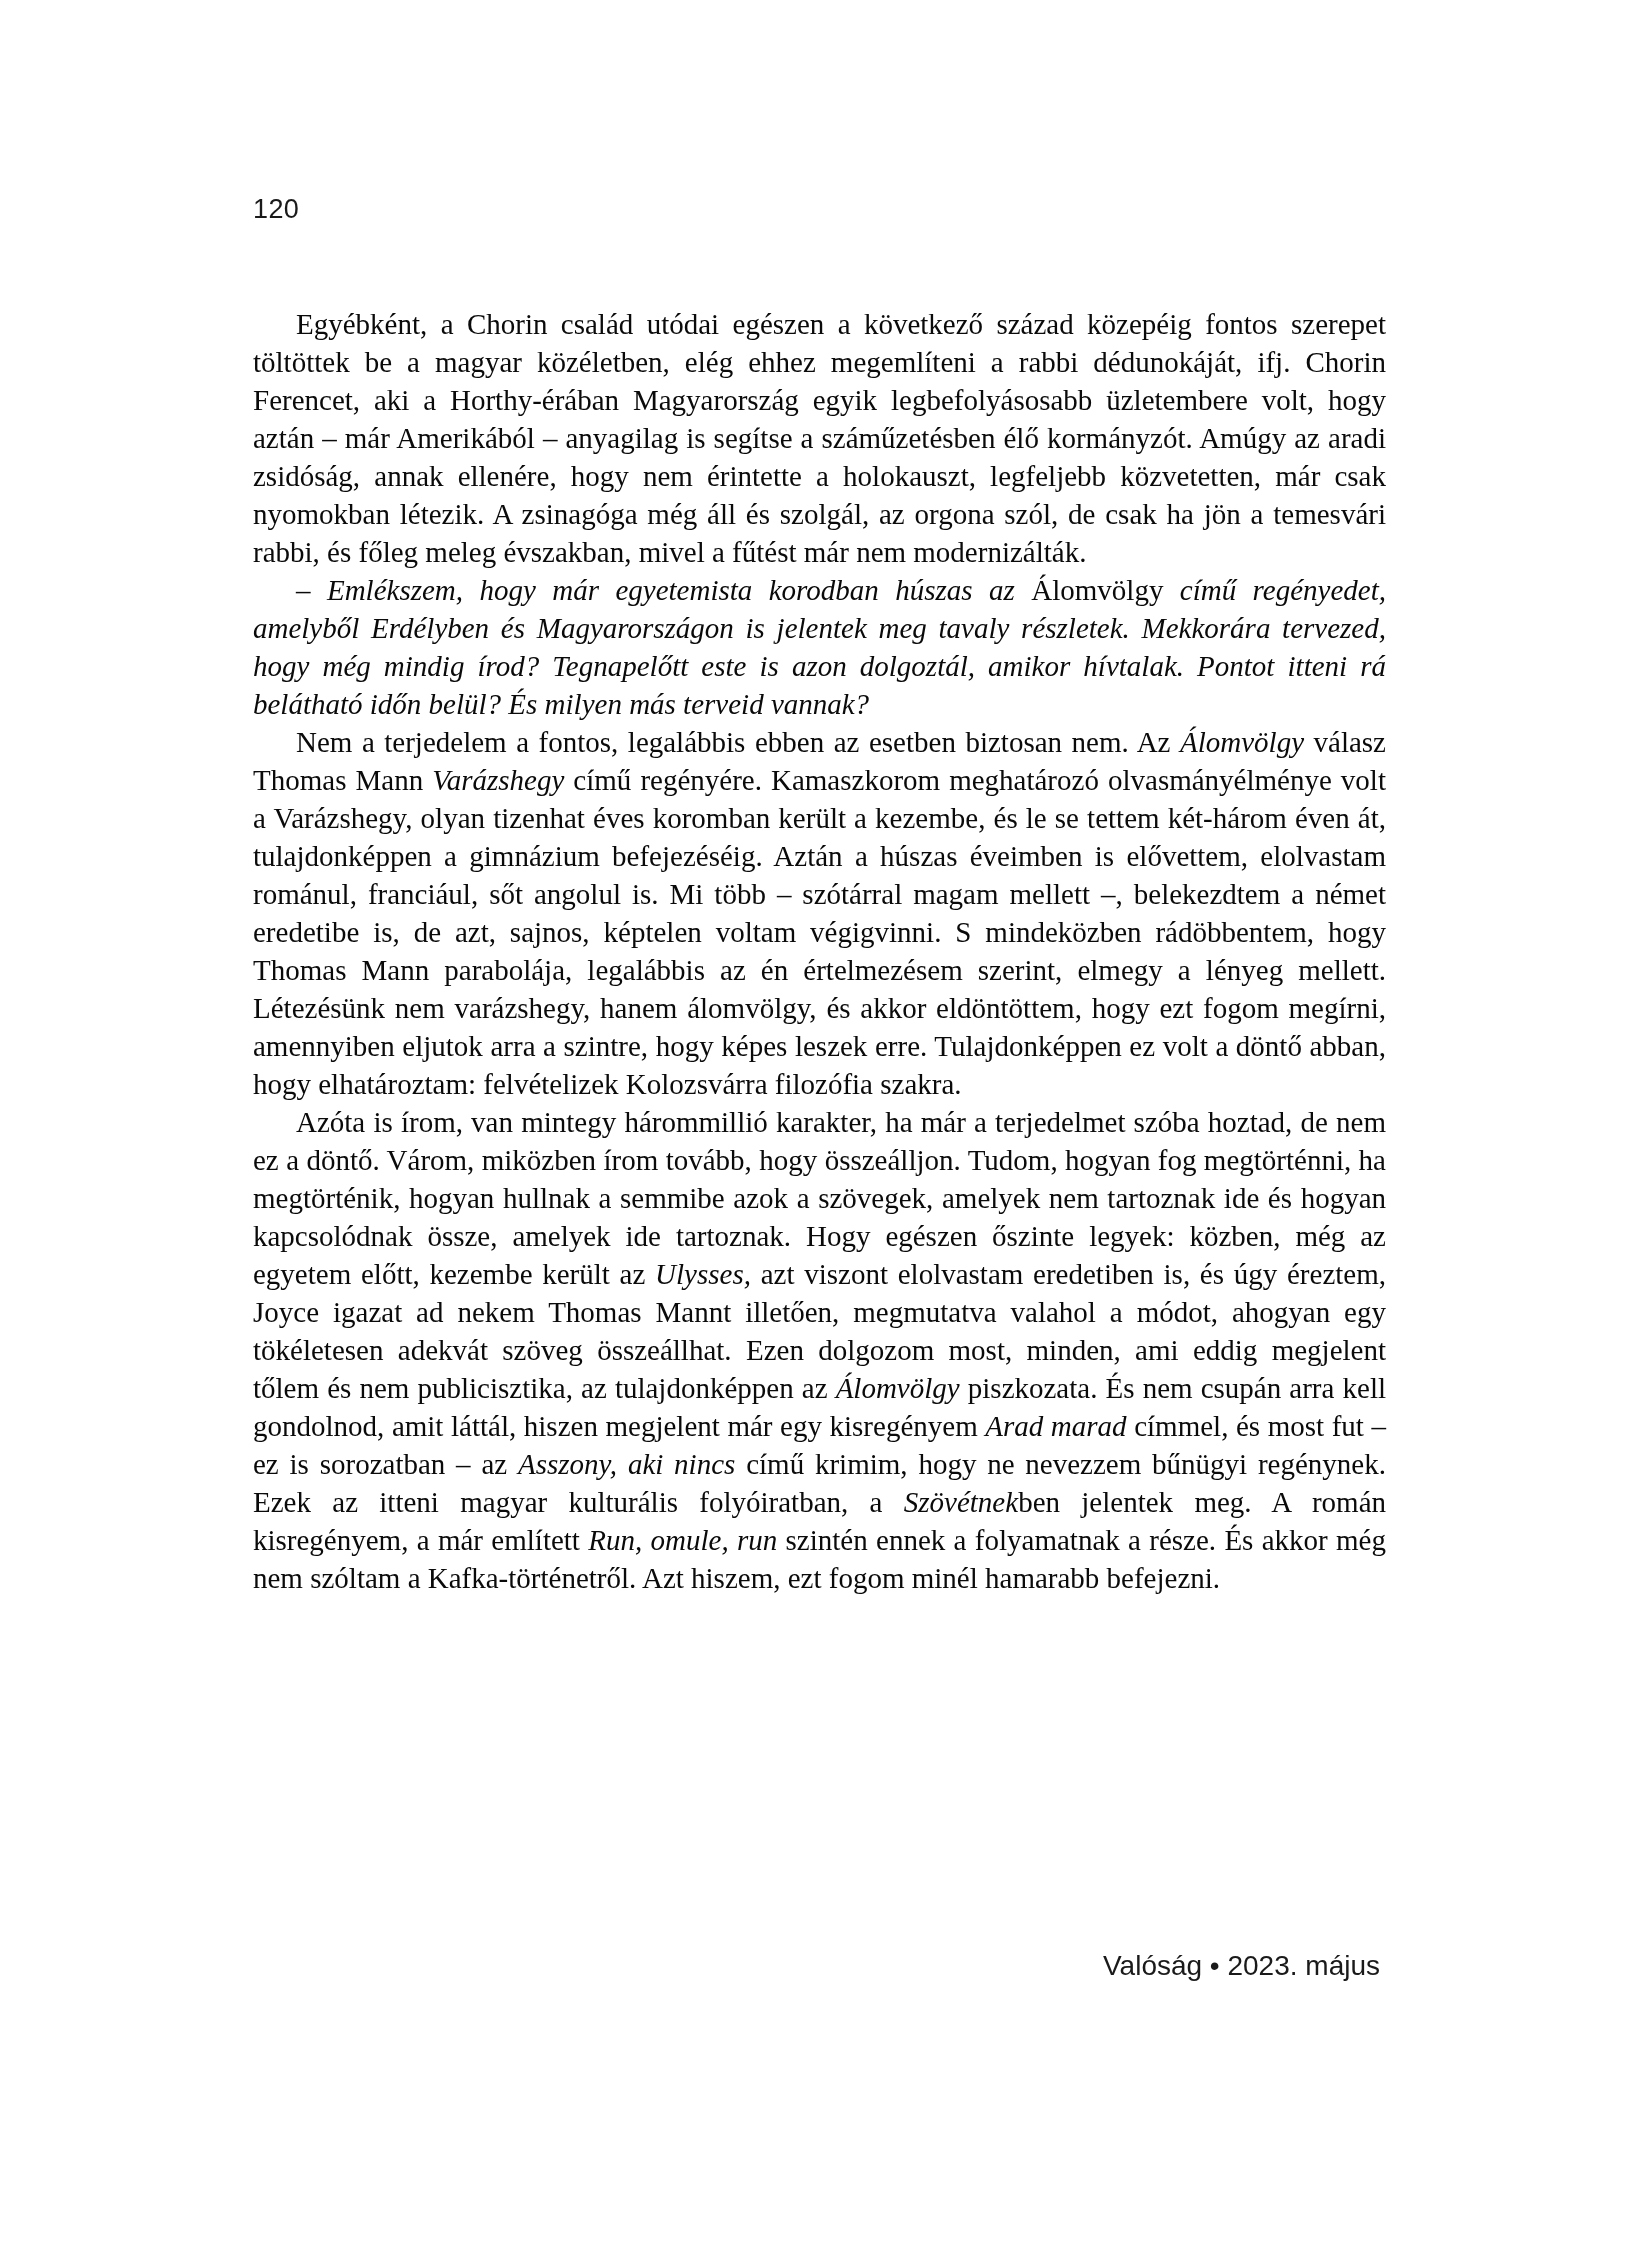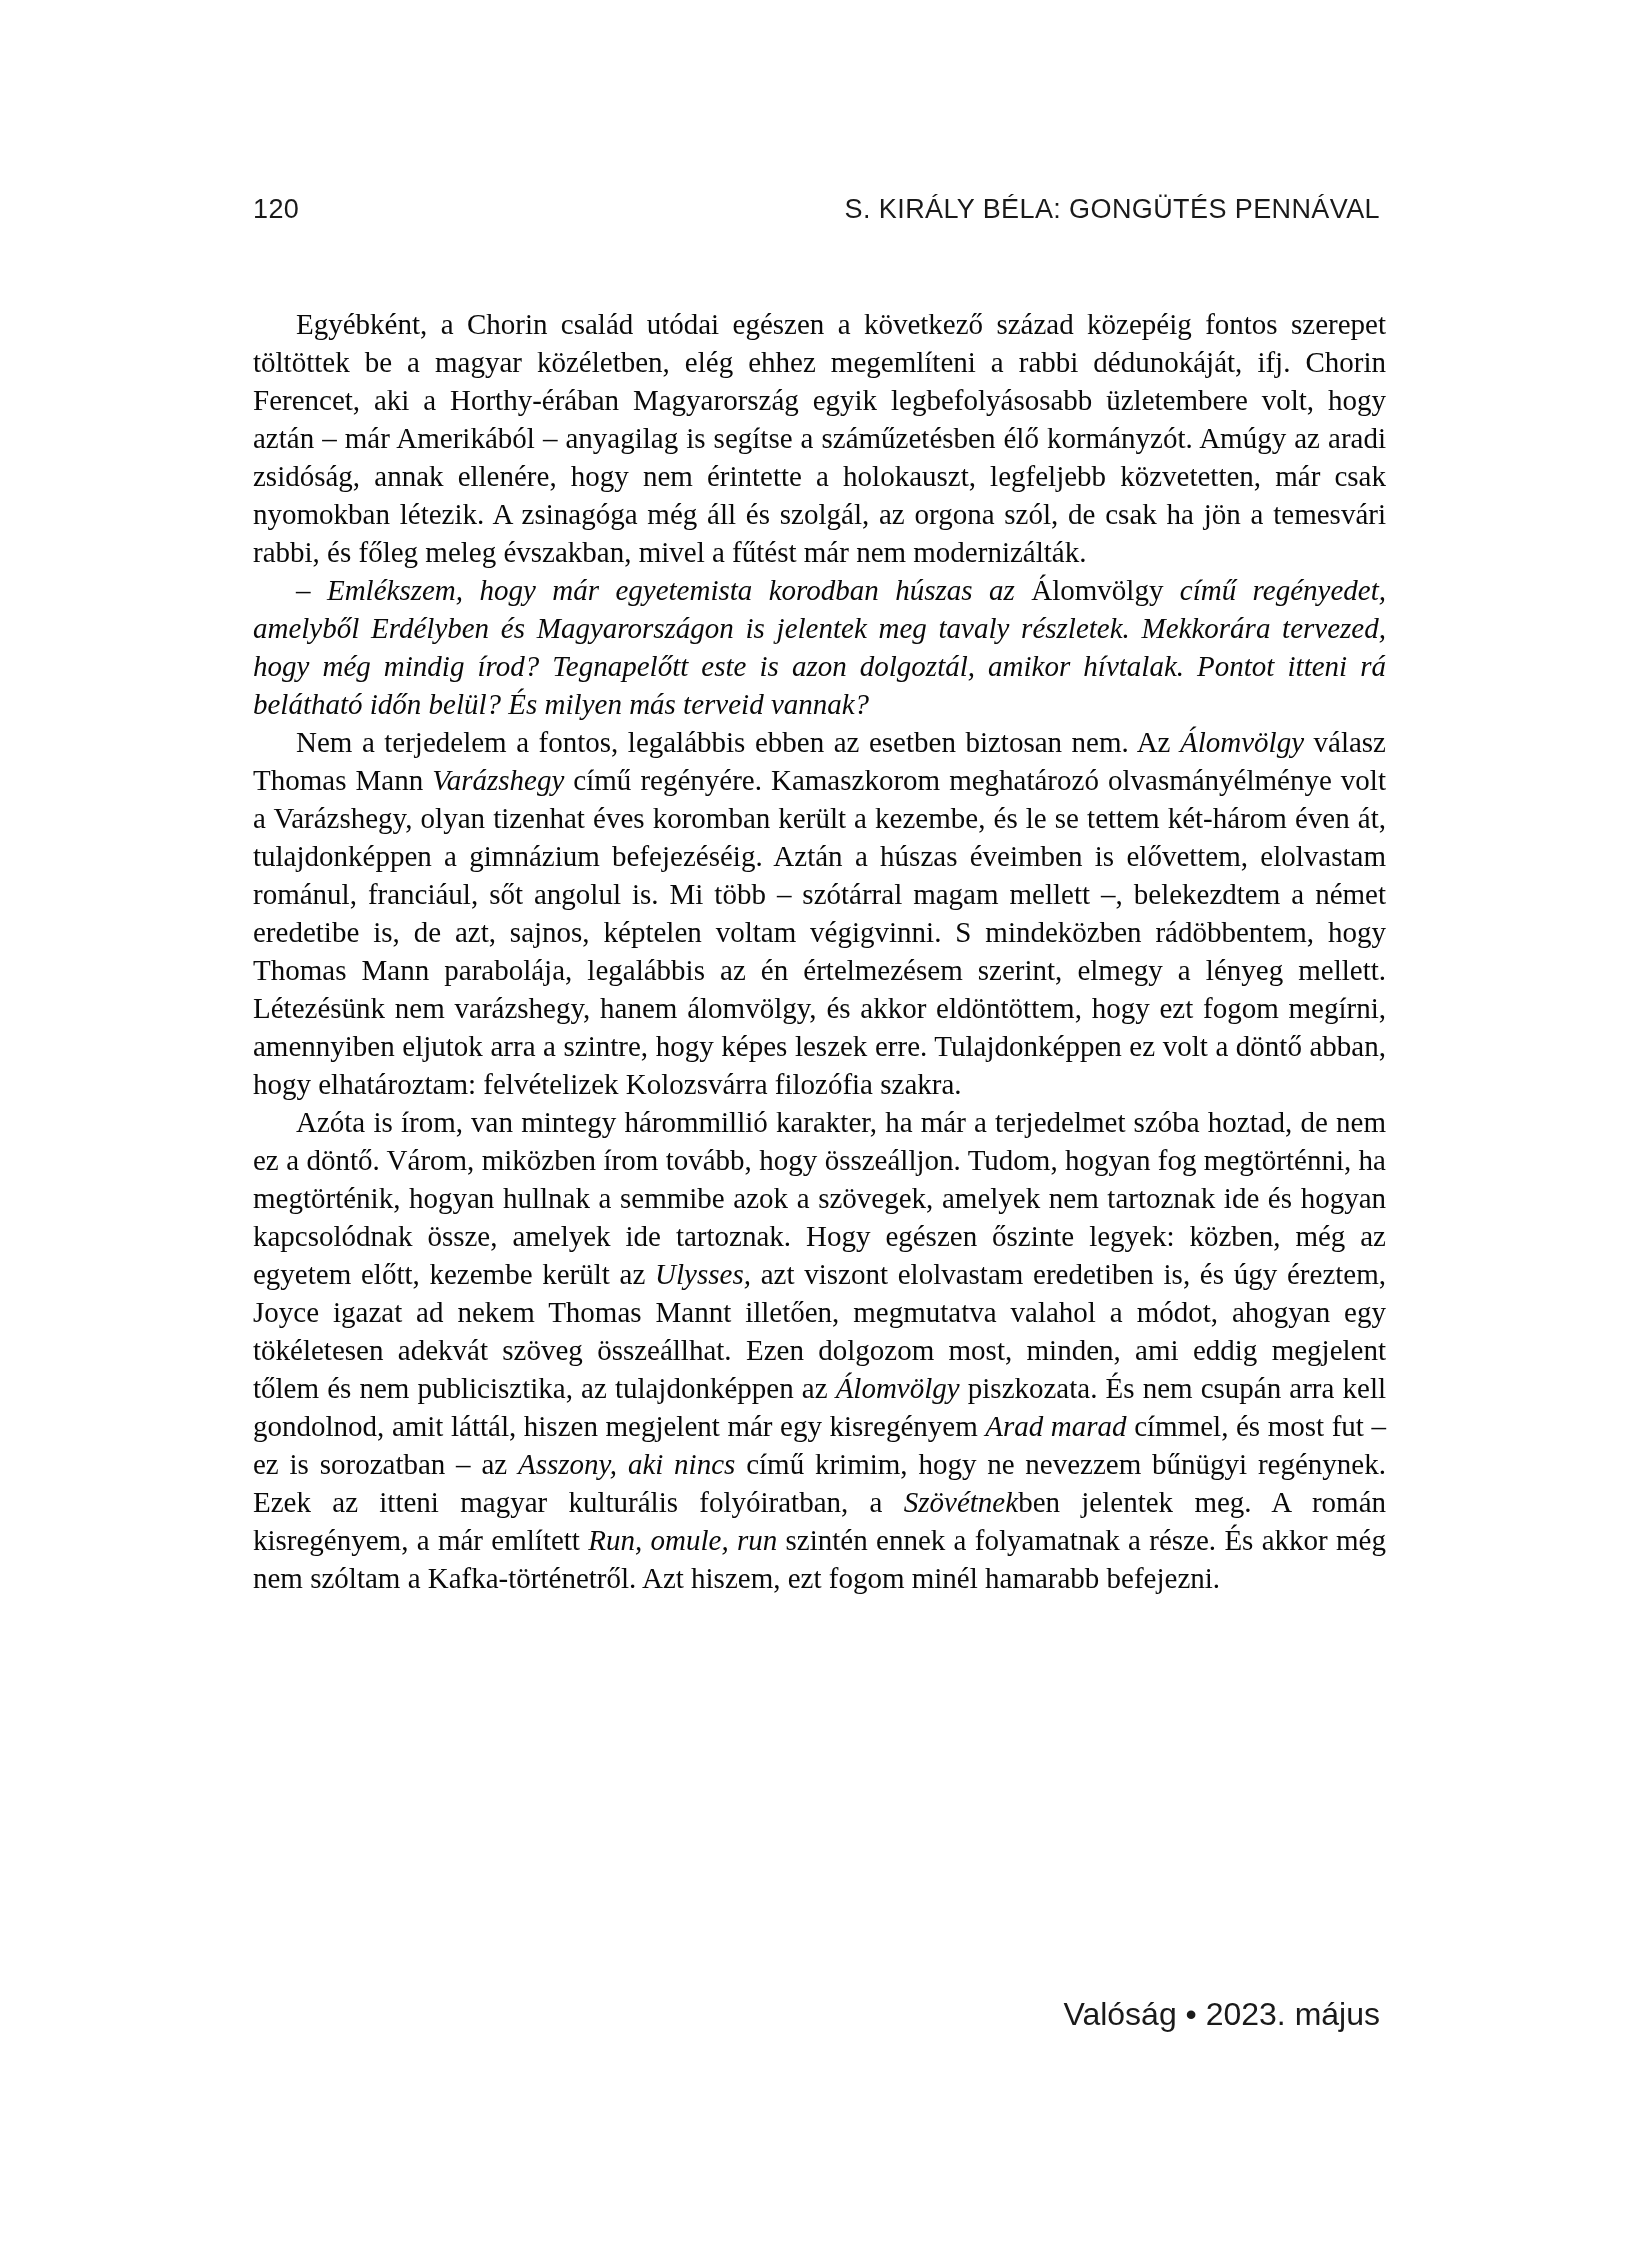--- a/index.html
+++ b/index.html
@@ -41,36 +41,35 @@
   .body-text p {
     margin: 0;
     padding: 0;
     text-indent: 43px;
   }
   .it { font-style: italic; }
   .rm { font-style: normal; }
   .running-foot {
     position: absolute;
     right: 248px;
-    top: 1996px;
+    top: 1950px;
     font-family: "Liberation Sans", sans-serif;
-    font-size: 32px;
+    font-size: 28px;
     color: #1a1a1a;
     white-space: nowrap;
     text-align: right;
   }
 </style>
 </head>
 <body>
 
 <div class="page">
 
   <header class="running-head">
     <span>120</span>
-    <span>S. KIRÁLY BÉLA: GONGÜTÉS PENNÁVAL</span>
   </header>
 
   <main class="body-text" id="article">
       <p><span class="rm">Egyébként, a Chorin család utódai egészen a következő század közepéig fontos szerepet töltöttek be a magyar közéletben, elég ehhez megemlíteni a rabbi dédunokáját, ifj. Chorin Ferencet, aki a Horthy-érában Magyarország egyik legbefolyásosabb üzletembere volt, hogy aztán – már Amerikából – anyagilag is segítse a száműzetésben élő kormányzót. Amúgy az aradi zsidóság, annak ellenére, hogy nem érintette a holokauszt, legfeljebb közvetetten, már csak nyomokban létezik. A zsinagóga még áll és szolgál, az orgona szól, de csak ha jön a temesvári rabbi, és főleg meleg évszakban, mivel a fűtést már nem modernizálták.</span></p>
       <p><span class="it">– Emlékszem, hogy már egyetemista korodban húszas az </span><span class="rm">Álomvölgy</span><span class="it"> című regényedet, amelyből Erdélyben és Magyarországon is jelentek meg tavaly részletek. Mekkorára tervezed, hogy még mindig írod? Tegnapelőtt este is azon dolgoztál, amikor hívtalak. Pontot itteni rá belátható időn belül? És milyen más terveid vannak?</span></p>
       <p><span class="rm">Nem a terjedelem a fontos, legalábbis ebben az esetben biztosan nem. Az </span><span class="it">Álomvölgy</span><span class="rm"> válasz Thomas Mann </span><span class="it">Varázshegy</span><span class="rm"> című regényére. Kamaszkorom meghatározó olvasmányélménye volt a Varázshegy, olyan tizenhat éves koromban került a kezembe, és le se tettem két-három éven át, tulajdonképpen a gimnázium befejezéséig. Aztán a húszas éveimben is elővettem, elolvastam románul, franciául, sőt angolul is. Mi több – szótárral magam mellett –, belekezdtem a német eredetibe is, de azt, sajnos, képtelen voltam végigvinni. S mindeközben rádöbbentem, hogy Thomas Mann parabolája, legalábbis az én értelmezésem szerint, elmegy a lényeg mellett. Létezésünk nem varázshegy, hanem álomvölgy, és akkor eldöntöttem, hogy ezt fogom megírni, amennyiben eljutok arra a szintre, hogy képes leszek erre. Tulajdonképpen ez volt a döntő abban, hogy elhatároztam: felvételizek Kolozsvárra filozófia szakra.</span></p>
       <p><span class="rm">Azóta is írom, van mintegy hárommillió karakter, ha már a terjedelmet szóba hoztad, de nem ez a döntő. Várom, miközben írom tovább, hogy összeálljon. Tudom, hogyan fog megtörténni, ha megtörténik, hogyan hullnak a semmibe azok a szövegek, amelyek nem tartoznak ide és hogyan kapcsolódnak össze, amelyek ide tartoznak. Hogy egészen őszinte legyek: közben, még az egyetem előtt, kezembe került az </span><span class="it">Ulysses,</span><span class="rm"> azt viszont elolvastam eredetiben is, és úgy éreztem, Joyce igazat ad nekem Thomas Mannt illetően, megmutatva valahol a módot, ahogyan egy tökéletesen adekvát szöveg összeállhat. Ezen dolgozom most, minden, ami eddig megjelent tőlem és nem publicisztika, az tulajdonképpen az </span><span class="it">Álomvölgy</span><span class="rm"> piszkozata. És nem csupán arra kell gondolnod, amit láttál, hiszen megjelent már egy kisregényem </span><span class="it">Arad marad</span><span class="rm"> címmel, és most fut – ez is sorozatban – az </span><span class="it">Asszony, aki nincs</span><span class="rm"> című krimim, hogy ne nevezzem bűnügyi regénynek. Ezek az itteni magyar kulturális folyóiratban, a </span><span class="it">Szövétnek</span><span class="rm">ben jelentek meg. A román kisregényem, a már említett </span><span class="it">Run, omule, run</span><span class="rm"> szintén ennek a folyamatnak a része. És akkor még nem szóltam a Kafka-történetről. Azt hiszem, ezt fogom minél hamarabb befejezni.</span></p>
     </main>
 
   <footer class="running-foot">

